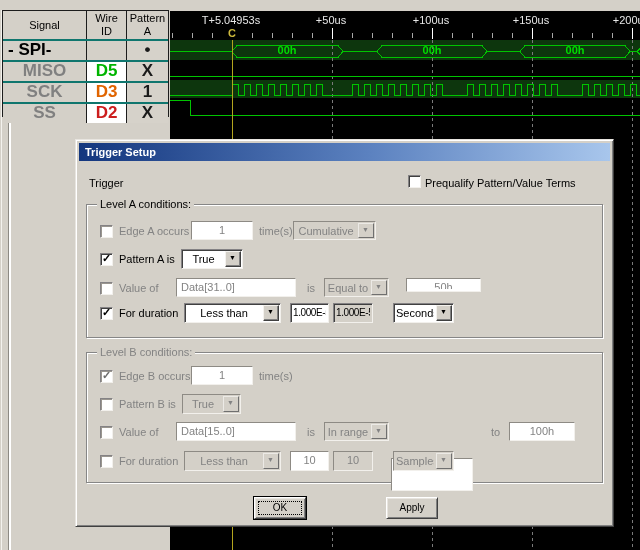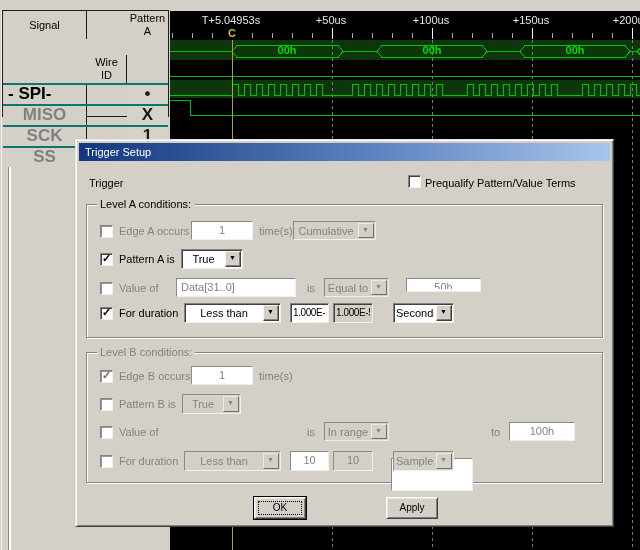--- a/index.html
+++ b/index.html
@@ -7,21 +7,21 @@
   .screen{position:relative;width:640px;height:550px;background:#d4d0c8;overflow:hidden;}
   .lbl{position:absolute;font-size:11px;line-height:13px;white-space:nowrap;color:#000;}
   .dis{color:#838383;}
 
   
   .sigtable{position:absolute;left:2px;top:10px;width:167px;height:107px;border:1px solid #1c1c1c;box-sizing:border-box;background:#d4d0c8;}
   .trow{display:flex;border-bottom:2px solid #0f766e;}
   .trow:last-child{border-bottom:none;}
   .tcell{box-sizing:border-box;border-right:1px solid #1c1c1c;overflow:hidden;text-align:center;}
   .tcell:last-child{border-right:none;}
-  .c1{width:84px;}.c2{width:40px;margin-top:44px;}.c3{width:41px;}
+  .c1{width:84px;}.c2{width:40px;}.c3{width:41px;}
   .hdr{height:28px;font-size:11px;line-height:13px;padding-top:1px;background:#d4d0c8;}
   .hdr1line{line-height:26px;}
   .drow{height:19px;}
   .drow .tcell{line-height:18px;font-size:17px;font-weight:bold;}
   .sigcell{background:#d4d0c8;color:#808080;}
   .sigcell.main{color:#000;text-align:left;padding-left:5px;}
   .wirecell{background:#fff;font-size:12px;}
   .wirecell.empty{background:#d4d0c8;}
   .patcell{background:#d6d2ca;color:#1a1a1a;}
   .wire-d5{color:#00b400;}.wire-d3{color:#e06400;}.wire-d2{color:#cc1e1e;}
@@ -35,21 +35,21 @@
   .clabel{position:absolute;top:16px;transform:translateX(-50%);font-size:11px;font-weight:bold;color:#cdb93d;}
   .buslabel{position:absolute;top:33px;transform:translateX(-50%);font-size:11px;font-weight:bold;color:#00dc00;}
   .cursorline{position:absolute;left:62px;top:29px;width:1px;height:510px;background:#b3a51e;}
 
   
   .dialog{position:absolute;left:75px;top:139px;width:539px;height:388px;background:#d4d0c8;box-sizing:border-box;
           border:1px solid;border-color:#e8e5e0 #404040 #404040 #e8e5e0;
           box-shadow:inset 1px 1px 0 #ffffff, inset -1px -1px 0 #808080;}
   .titlebar{position:absolute;left:3px;top:3px;right:3px;height:18px;
             background:linear-gradient(90deg,#13367e 0%,#5c82c0 55%,#a8c6ec 100%);
-            color:#fff;font-size:11px;font-weight:normal;line-height:18px;padding-left:6px;box-sizing:border-box;}
+            color:#fff;font-size:11px;font-weight:bold;line-height:18px;padding-left:6px;box-sizing:border-box;}
   .group{position:absolute;border:1px solid #868686;box-shadow:1px 1px 0 #fff, inset 1px 1px 0 #fff;box-sizing:border-box;}
   .group-label{position:absolute;top:-7px;left:10px;background:#d4d0c8;padding:0 3px;font-size:11px;line-height:13px;white-space:nowrap;}
 
   .cb{position:absolute;width:13px;height:13px;background:#fff;box-sizing:border-box;
       border:1px solid;border-color:#848284 #f2f0ec #f2f0ec #848284;
       box-shadow:inset 1px 1px 0 #9a968f;}
   .cb.en{box-shadow:inset 1px 1px 0 #404040;}
   .cb::after{content:"";position:absolute;left:1px;top:-2px;font-size:11px;font-weight:bold;}
   .cb.checked::after{content:"✓";color:#000;}
   .cb.checked.graychk::after{color:#6f6f6f;}
@@ -230,20 +230,23 @@
 
     <span class="cb" style="left:24px;top:258px;"></span>
     <div class="lbl dis" style="left:43px;top:258px;">Pattern B is</div>
     <div class="combo dcombo sunk-dis" style="left:106px;top:254px;width:59px;height:20px;">
       <span class="val">True</span>
       <span class="abtn"></span>
     </div>
 
     <span class="cb" style="left:24px;top:286px;"></span>
     <div class="lbl dis" style="left:43px;top:286px;">Value of</div>
+    <div class="field sunk-dis" style="left:100px;top:282px;width:120px;height:19px;">
+      <span class="in left dis">Data[15..0]</span>
+    </div>
     <div class="lbl dis" style="left:231px;top:286px;">is</div>
     <div class="combo dcombo sunk-dis" style="left:248px;top:282px;width:65px;height:19px;">
       <span class="val">In range</span>
       <span class="abtn"></span>
     </div>
     <div class="field sunk-dis" style="left:315px;top:282px;width:82px;height:33px;margin-top:36px;">
       <span class="in dis">80h</span>
     </div>
     <div class="lbl dis" style="left:415px;top:286px;">to</div>
     <div class="field sunk-dis" style="left:433px;top:282px;width:66px;height:19px;">

